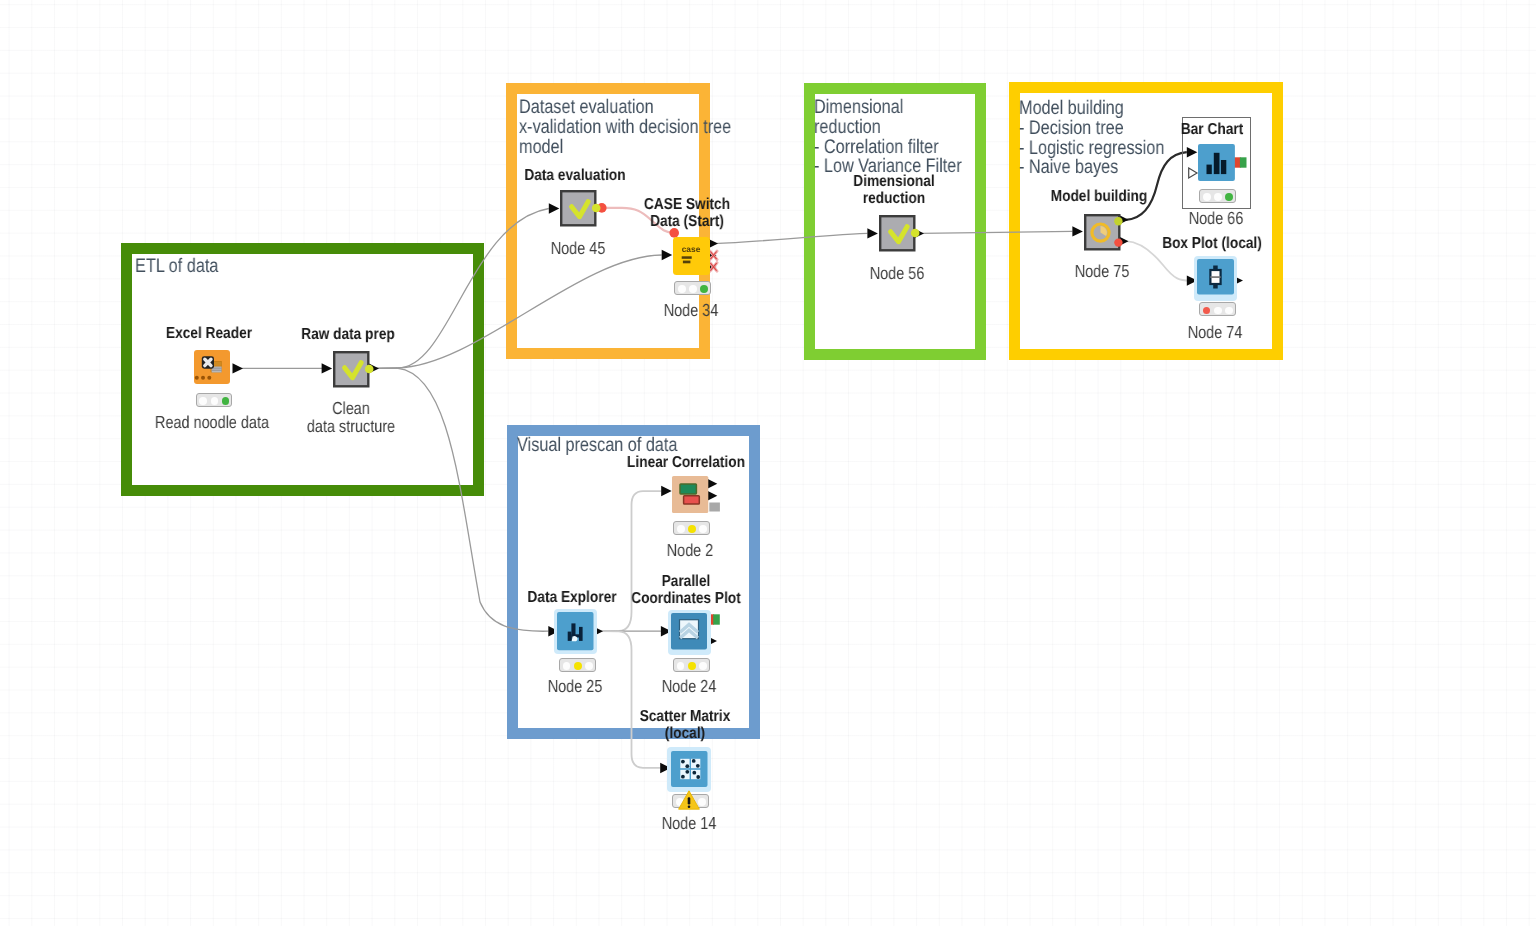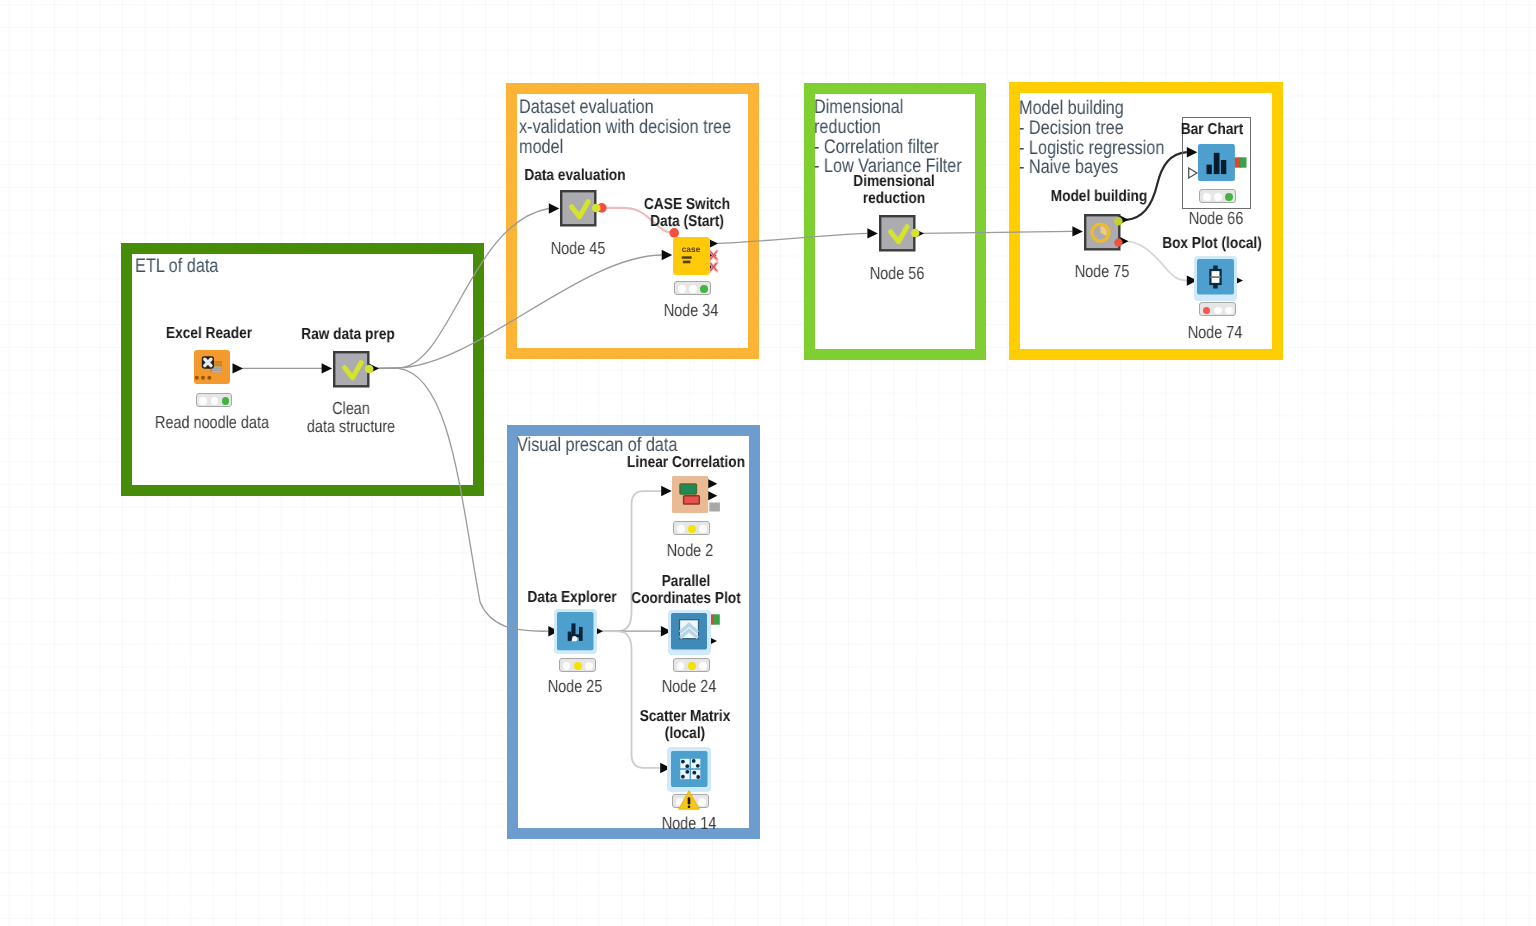--- a/index.html
+++ b/index.html
@@ -42,38 +42,38 @@
 </style>
 </head>
 <body>
 
 <div id="canvas">
   <div id="grid"></div>
   <div id="annots">
       <div class="annot" style="left: 121px; top: 243px; width: 363px; height: 253px; border: 11px solid rgb(70, 140, 8);">
         <div class="atitle" style="left: 2.5px; top: 2.5px;">ETL of data</div>
       </div>
-      <div class="annot" style="left: 506px; top: 83px; width: 253px; height: 276px; border: 11px solid rgb(251, 180, 54);">
+      <div class="annot" style="left: 506px; top: 83px; width: 204px; height: 276px; border: 11px solid rgb(251, 180, 54);">
         <div class="atitle" style="left: 1.5px; top: 4.2px;">Dataset evaluation
 x-validation with decision tree
 model</div>
       </div>
       <div class="annot" style="left: 804px; top: 83px; width: 182px; height: 277px; border: 11px solid rgb(127, 206, 50);">
         <div class="atitle" style="left: -1.5px; top: 4px;">Dimensional
 reduction
 - Correlation filter
 - Low Variance Filter</div>
       </div>
       <div class="annot" style="left: 1009px; top: 82px; width: 274px; height: 278px; border: 11px solid rgb(254, 206, 0);">
         <div class="atitle" style="left: -1.5px; top: 6px;">Model building
 - Decision tree
 - Logistic regression
 - Naive bayes</div>
       </div>
-      <div class="annot" style="left: 507px; top: 425px; width: 253px; height: 414px; border: 11px solid rgb(109, 156, 206);">
+      <div class="annot" style="left: 507px; top: 425px; width: 253px; height: 314px; border: 11px solid rgb(109, 156, 206);">
         <div class="atitle" style="left: -1px; top: 0px;">Visual prescan of data</div>
       </div>
     </div>
   <svg class="edges" id="edges" viewBox="0 0 1536 926">
       <path d="M 233 368.4 L 322 368.4" fill="none" stroke="#9a9a9a" stroke-width="1.3"></path>
       <path d="M 374 368.4 L 398 367.8 C 450 368, 470 222, 548.8 208.5" fill="none" stroke="#9a9a9a" stroke-width="1.3"></path>
       <path d="M 374 368.4 L 398 367.8 C 476 366, 580 256, 661.7 255" fill="none" stroke="#9a9a9a" stroke-width="1.3"></path>
       <path d="M 374 368.4 L 398 368.4 C 450 374, 460 492, 480 602 C 490 626, 512 632, 548.3 631.2" fill="none" stroke="#9a9a9a" stroke-width="1.3"></path>
       <path d="M 602 207.8 L 622 207.8 C 636 207.8, 642 212, 650 219 C 660 227.5, 663 232.6, 674 232.6" fill="none" stroke="#edbcbc" stroke-width="2.3"></path>
       <path d="M 714 243.6 C 760 242, 810 236, 867.4 233.4" fill="none" stroke="#9a9a9a" stroke-width="1.3"></path>

